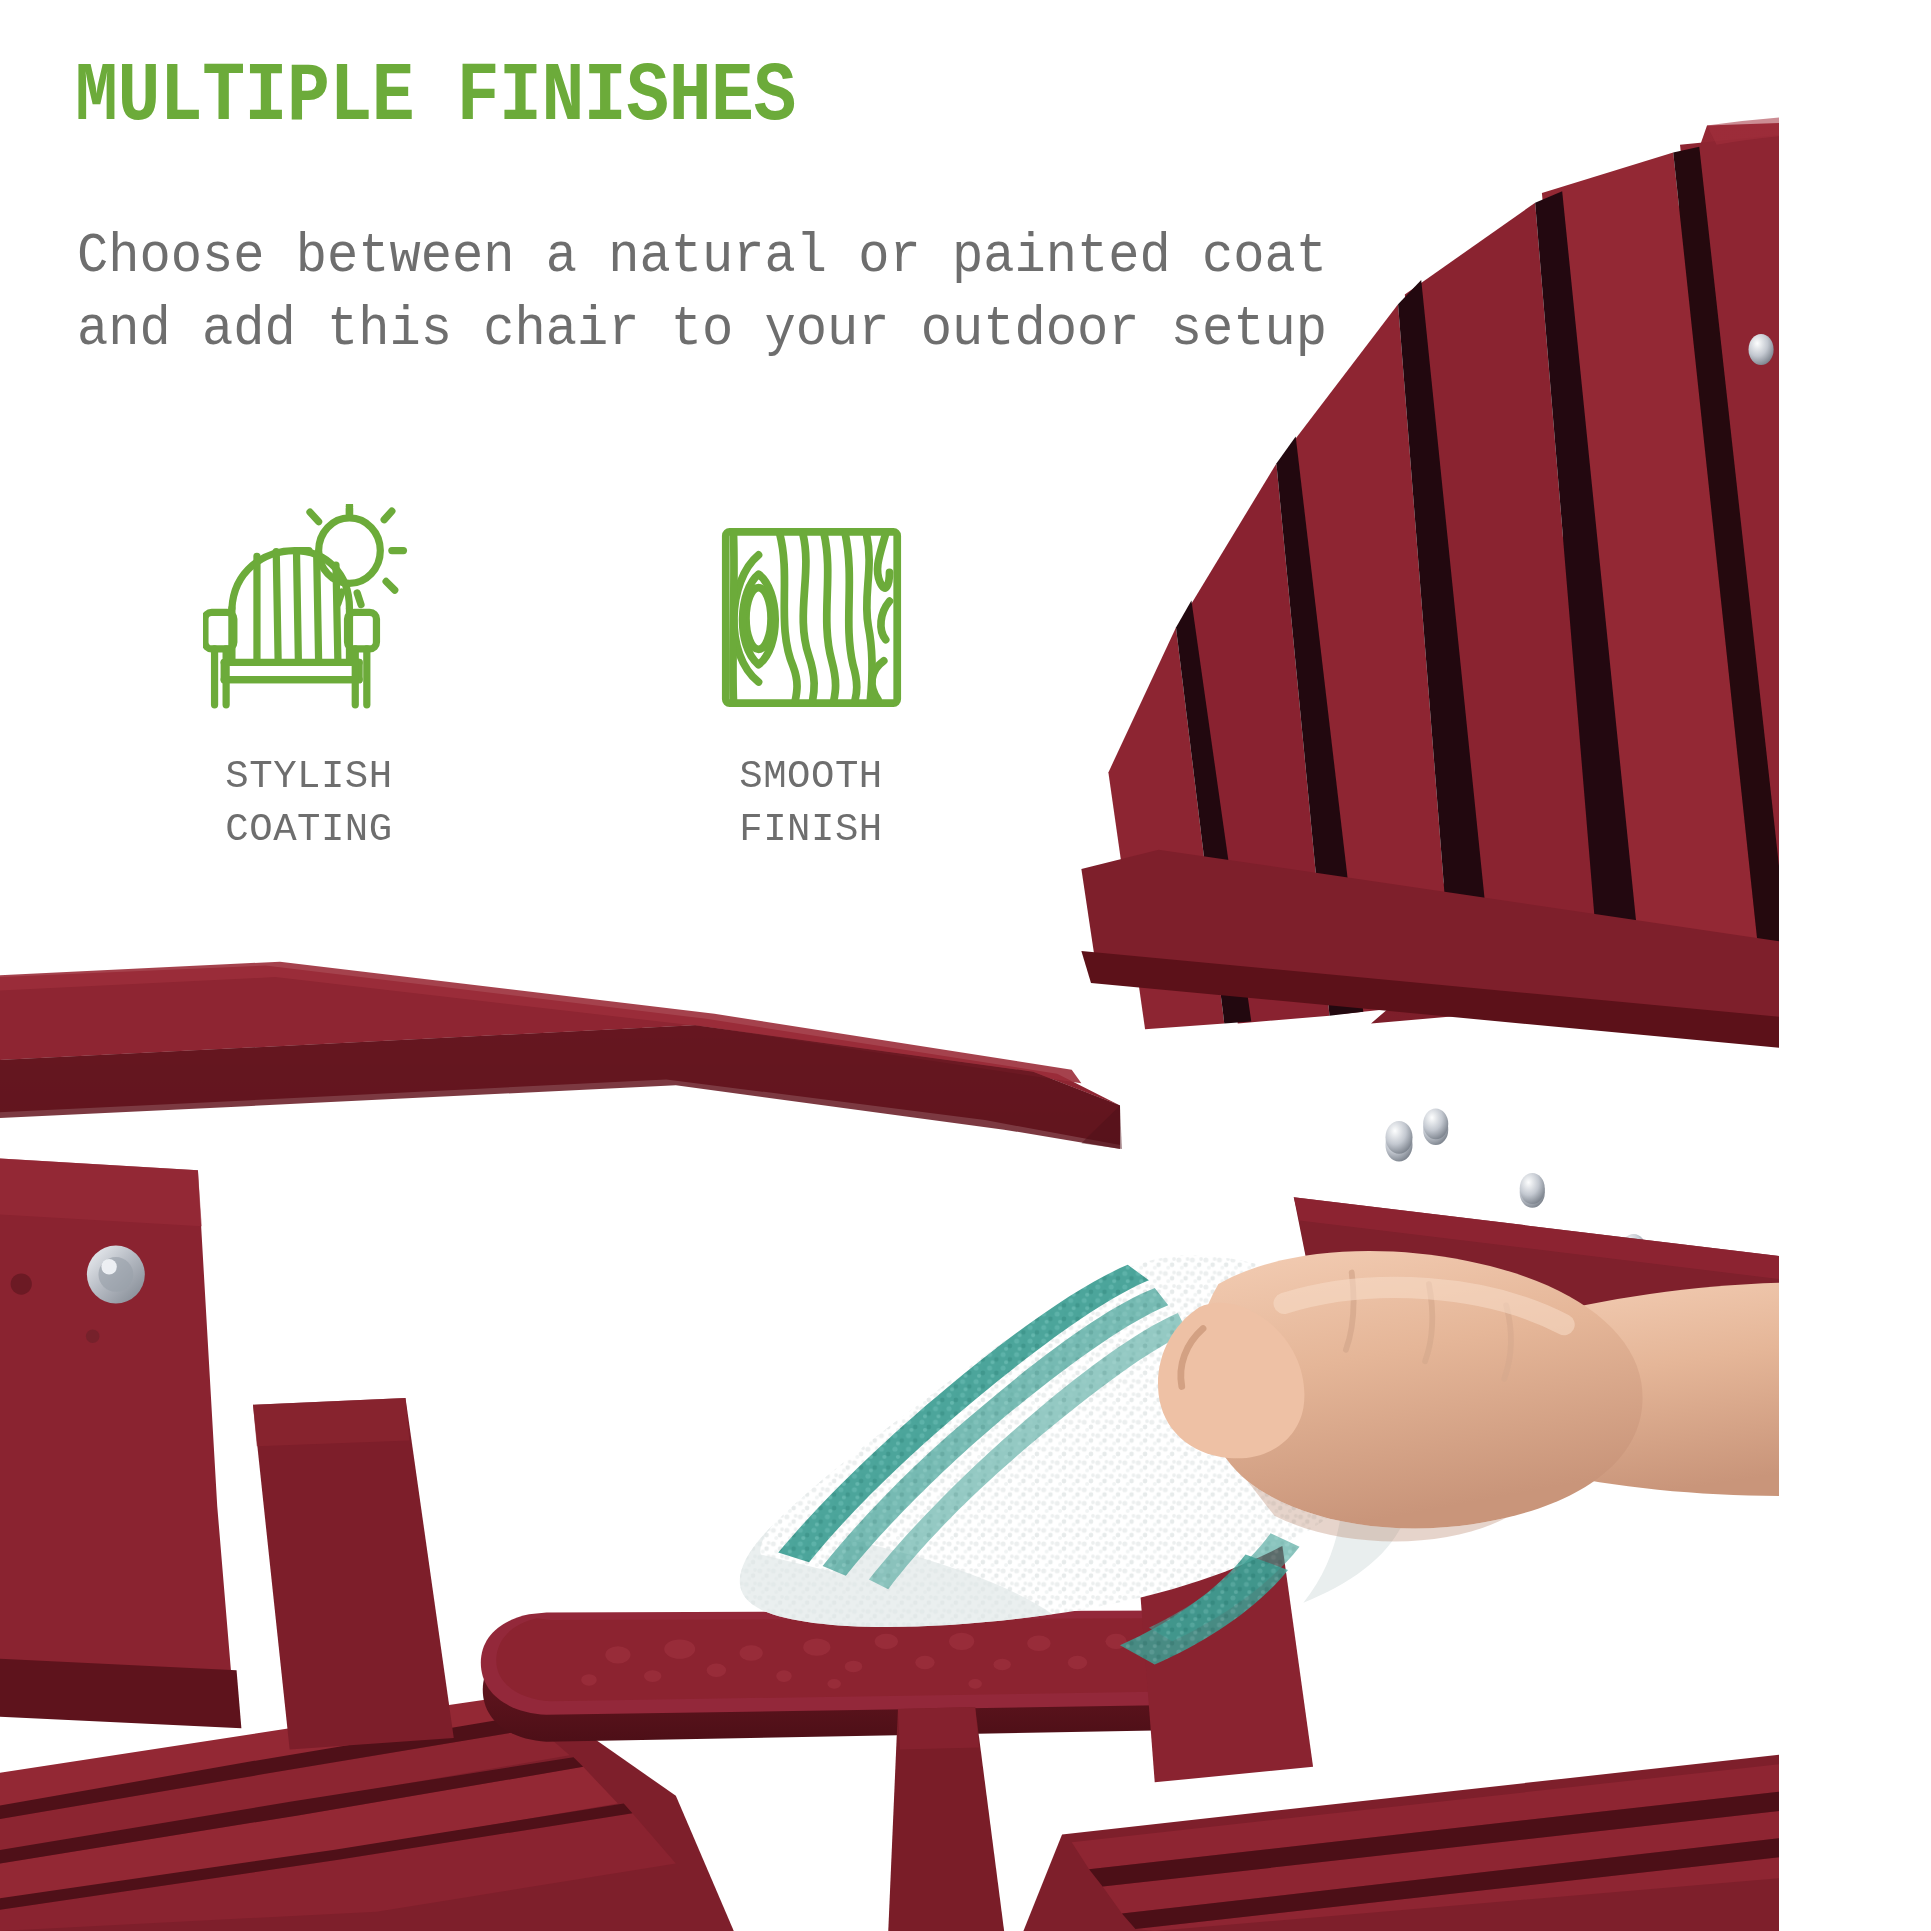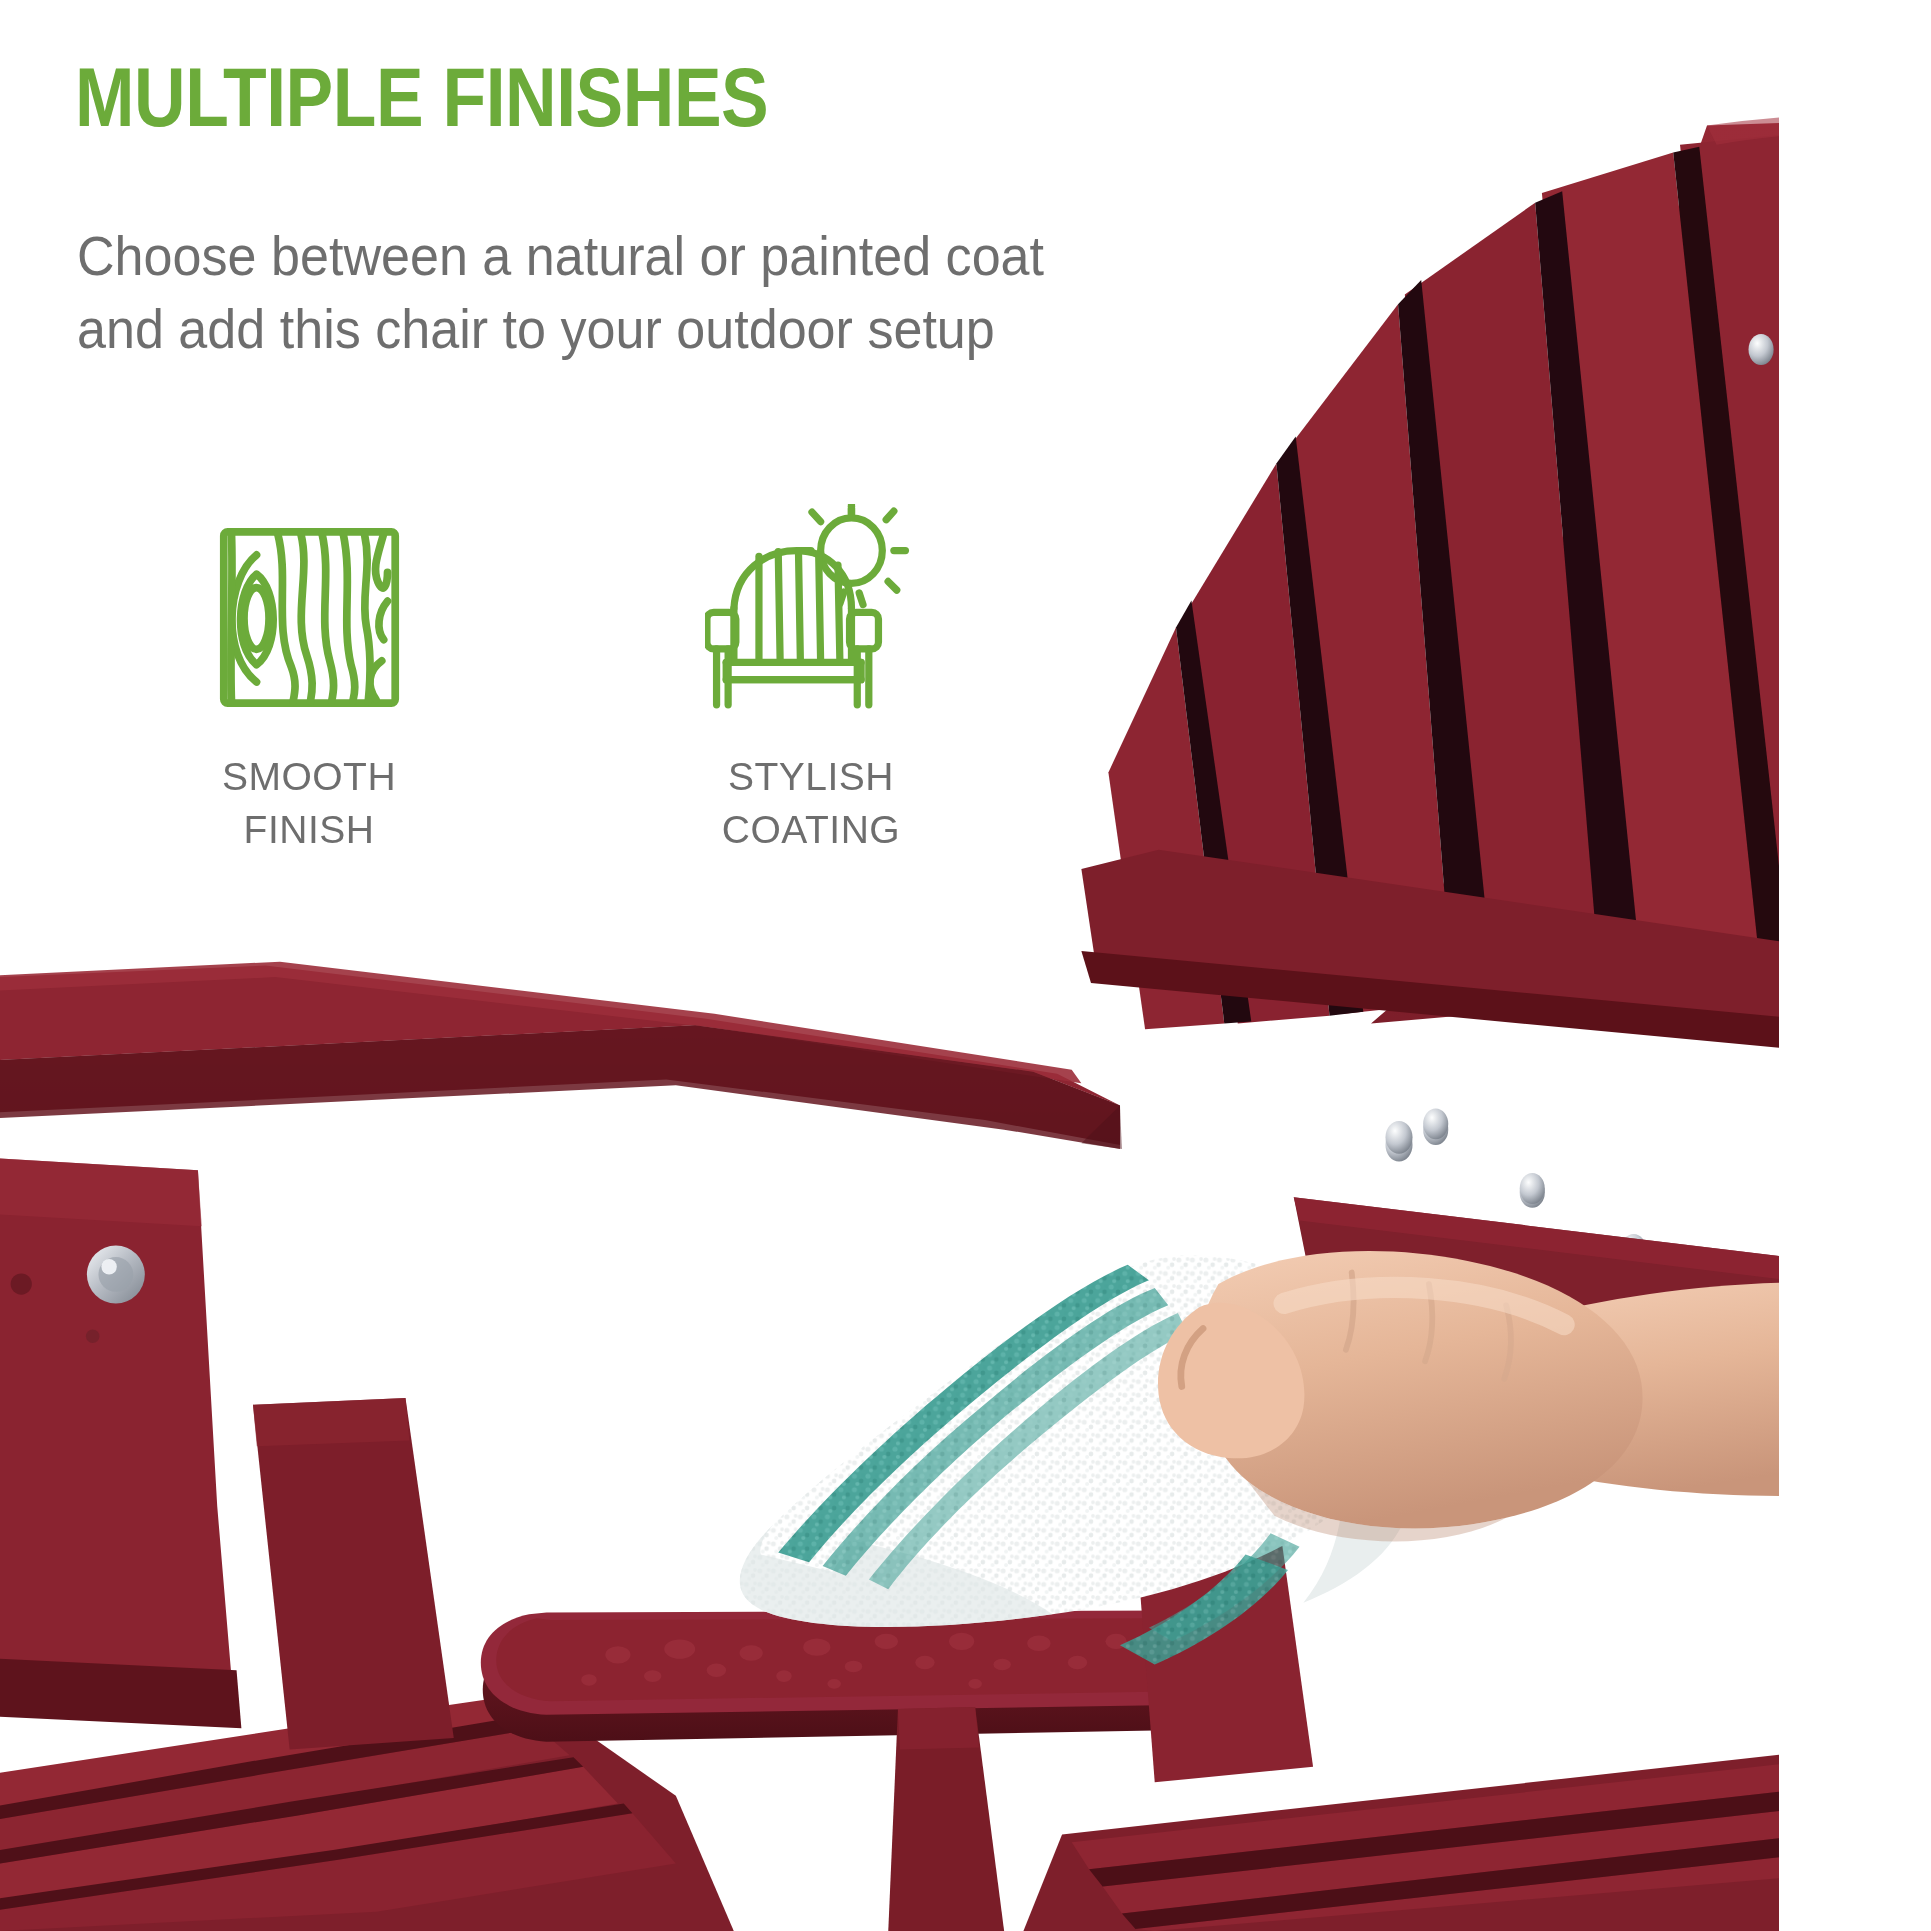--- a/index.html
+++ b/index.html
@@ -7,20 +7,21 @@
     width:1931px;height:1931px;
     background:#ffffff;
     font-family:"Liberation Sans", sans-serif;
     overflow:hidden;
   }
   #stage{
     position:relative;
     width:1779px;height:1931px;
     background:#ffffff;
     overflow:hidden;
+    font-family:Liberation Mono, monospace;
   }
 
   
   .headline{
     position:absolute;
     left:75px; top:56px;
     font-size:83px;
     font-weight:bold;
     letter-spacing:-0.5px;
     color:#6cab3a;
@@ -337,20 +338,64 @@
 
   <div class="headline">MULTIPLE FINISHES</div>
 
   <div class="subhead">Choose between a natural or painted coat
 and add this chair to your outdoor setup</div>
 
   <div class="features">
 
     <div class="feature">
       <div class="feat-icon">
+        <svg width="212" height="205" viewBox="0 0 220 212" xmlns="http://www.w3.org/2000/svg" fill="none" stroke="#6cab3a" stroke-width="7.5" stroke-linecap="round" stroke-linejoin="round">
+
+          <ellipse cx="152" cy="48" rx="32" ry="34"></ellipse>
+
+          <line x1="152" y1="2" x2="152" y2="-2"></line>
+          <line x1="152" y1="5" x2="152" y2="10"></line>
+          <line x1="152" y1="4" x2="152" y2="12"></line>
+          <line x1="152" y1="2" x2="152" y2="12"></line>
+          <line x1="188" y1="16" x2="196" y2="7"></line>
+          <line x1="196" y1="48" x2="208" y2="48"></line>
+          <line x1="190" y1="80" x2="199" y2="89"></line>
+          <line x1="160" y1="92" x2="164" y2="104"></line>
+          <line x1="120" y1="18" x2="111" y2="8"></line>
+          <line x1="110" y1="48" x2="100" y2="48"></line>
+          <line x1="144" y1="91" x2="140" y2="103"></line>
+
+          <path d="M30,108 C32,70 62,48 95,48 C128,48 152,72 152,108"></path>
+          <path d="M30,108 L30,164"></path>
+          <path d="M152,108 L152,164"></path>
+          <path d="M56,54 L56,164"></path>
+          <path d="M76,49 L78,164"></path>
+          <path d="M97,48 L99,164"></path>
+          <path d="M118,53 L120,164"></path>
+          <path d="M138,63 L140,164"></path>
+
+          <path d="M22,164 L162,164"></path>
+          <path d="M22,164 L22,182 L162,182 L162,164"></path>
+          <path d="M22,182 L162,182"></path>
+
+          <rect x="2" y="112" width="30" height="38" rx="7"></rect>
+          <rect x="150" y="112" width="30" height="38" rx="7"></rect>
+
+          <path d="M12,150 L12,208"></path>
+          <path d="M24,150 L24,208"></path>
+          <path d="M158,150 L158,208"></path>
+          <path d="M170,150 L170,208"></path>
+        </svg>
+      </div>
+      <div class="feat-label">STYLISH
+COATING</div>
+    </div>
+
+    <div class="feature">
+      <div class="feat-icon">
         <svg width="183" height="183" viewBox="0 0 190 190" xmlns="http://www.w3.org/2000/svg" fill="none" stroke="#6cab3a" stroke-width="8" stroke-linecap="round" stroke-linejoin="round">
           <rect x="6" y="6" width="178" height="178" rx="4"></rect>
 
           <ellipse cx="40" cy="96" rx="13" ry="32"></ellipse>
           <path d="M40,50 C20,66 16,124 40,144 C64,126 62,66 40,50 Z"></path>
           <path d="M40,30 C8,56 4,134 40,162"></path>
 
           <path d="M14,8 C16,60 12,134 14,182"></path>
           <path d="M62,8 C74,54 58,104 76,146 C82,162 80,172 78,182"></path>
           <path d="M86,8 C96,48 78,92 92,134 C100,158 98,172 96,182"></path>
@@ -359,60 +404,16 @@
           <path d="M152,8 C160,44 148,72 154,104 C160,134 158,162 156,182"></path>
           <path d="M172,8 C166,30 160,44 166,58 C172,72 176,60 176,48"></path>
           <path d="M176,78 C166,90 164,108 172,118"></path>
           <path d="M170,140 C156,150 154,166 164,180"></path>
         </svg>
       </div>
       <div class="feat-label">SMOOTH
 FINISH</div>
     </div>
 
-    <div class="feature">
-      <div class="feat-icon">
-        <svg width="212" height="205" viewBox="0 0 220 212" xmlns="http://www.w3.org/2000/svg" fill="none" stroke="#6cab3a" stroke-width="7.5" stroke-linecap="round" stroke-linejoin="round">
-
-          <ellipse cx="152" cy="48" rx="32" ry="34"></ellipse>
-
-          <line x1="152" y1="2" x2="152" y2="-2"></line>
-          <line x1="152" y1="5" x2="152" y2="10"></line>
-          <line x1="152" y1="4" x2="152" y2="12"></line>
-          <line x1="152" y1="2" x2="152" y2="12"></line>
-          <line x1="188" y1="16" x2="196" y2="7"></line>
-          <line x1="196" y1="48" x2="208" y2="48"></line>
-          <line x1="190" y1="80" x2="199" y2="89"></line>
-          <line x1="160" y1="92" x2="164" y2="104"></line>
-          <line x1="120" y1="18" x2="111" y2="8"></line>
-          <line x1="110" y1="48" x2="100" y2="48"></line>
-          <line x1="144" y1="91" x2="140" y2="103"></line>
-
-          <path d="M30,108 C32,70 62,48 95,48 C128,48 152,72 152,108"></path>
-          <path d="M30,108 L30,164"></path>
-          <path d="M152,108 L152,164"></path>
-          <path d="M56,54 L56,164"></path>
-          <path d="M76,49 L78,164"></path>
-          <path d="M97,48 L99,164"></path>
-          <path d="M118,53 L120,164"></path>
-          <path d="M138,63 L140,164"></path>
-
-          <path d="M22,164 L162,164"></path>
-          <path d="M22,164 L22,182 L162,182 L162,164"></path>
-          <path d="M22,182 L162,182"></path>
-
-          <rect x="2" y="112" width="30" height="38" rx="7"></rect>
-          <rect x="150" y="112" width="30" height="38" rx="7"></rect>
-
-          <path d="M12,150 L12,208"></path>
-          <path d="M24,150 L24,208"></path>
-          <path d="M158,150 L158,208"></path>
-          <path d="M170,150 L170,208"></path>
-        </svg>
-      </div>
-      <div class="feat-label">STYLISH
-COATING</div>
-    </div>
-
   </div>
 
 </div>
 
 
 </body></html>

